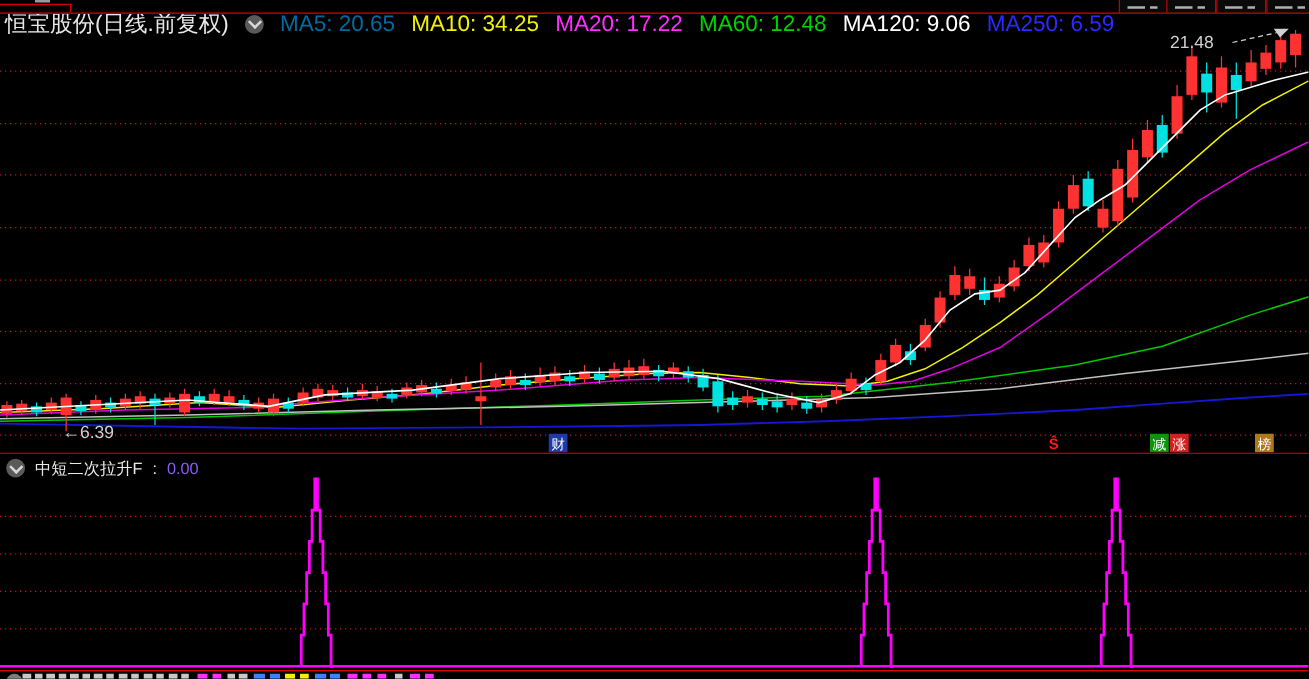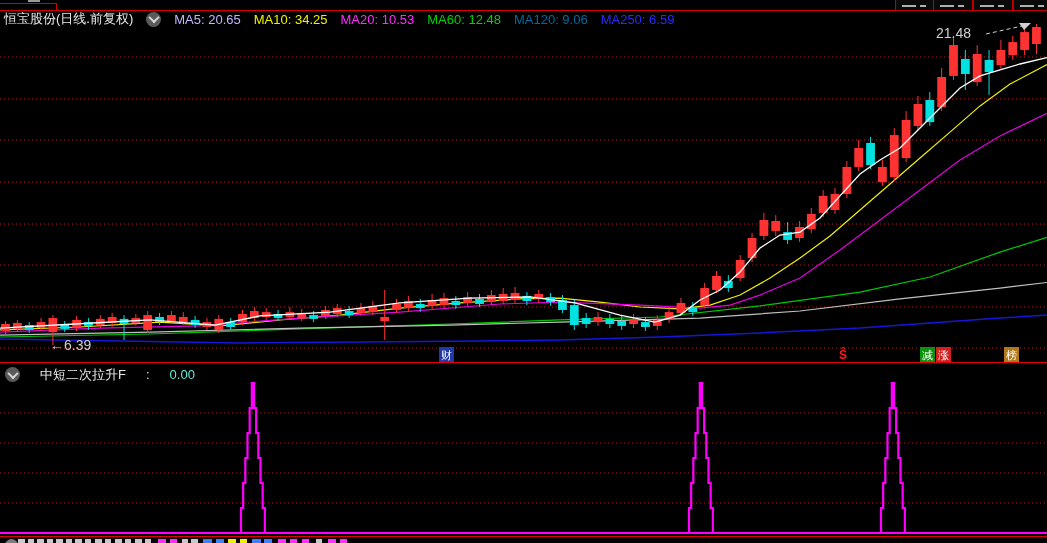--- a/index.html
+++ b/index.html
@@ -7,31 +7,31 @@
        font-family:"Liberation Sans","DejaVu Sans",sans-serif;}
   .topstrip{position:absolute;left:0;top:0;width:1047px;height:10px;background:#000;
             border-bottom:1px solid #d40000;z-index:6;}
   .tl-seg{position:absolute;left:0;top:3px;width:57px;height:1px;background:#d40000;}
   .tl-tick{position:absolute;left:56px;top:3px;width:1px;height:7px;background:#d40000;}
   .tl-gray{position:absolute;left:28px;top:0;width:12px;height:2px;background:#9a9a9a;}
   .tbox{position:absolute;top:-4px;height:13px;width:38px;border:1px solid #c00000;background:#0a0a0a;}
   .tbox i{position:absolute;left:6px;top:8px;width:14px;height:2px;background:#b0b0b0;}
   .tbox em{position:absolute;left:24px;top:8px;width:6px;height:2px;background:#b0b0b0;}
   .hdr{position:absolute;left:4px;top:11px;height:16px;display:flex;align-items:center;
-       gap:13px;z-index:5;font-size:13px;white-space:nowrap;}
+       gap:13px;z-index:5;font-size:18px;white-space:nowrap;}
   .title{color:#e8e8e8;}
   .chev{width:15px;height:15px;border-radius:50%;background:#5a5a5a;display:inline-flex;
         align-items:center;justify-content:center;flex:0 0 auto;}
   .chev i{display:block;width:6px;height:6px;border-left:2px solid #d8d8d8;
           border-bottom:2px solid #d8d8d8;transform:rotate(-45deg) translate(1px,-1px);}
   svg{position:absolute;left:0;display:block;z-index:1;}
   #main-svg{top:10px;}
   #p2-svg{top:362px;}
   .p2hdr{position:absolute;left:5px;top:366px;height:17px;display:flex;align-items:center;
-         gap:20px;font-size:13px;z-index:5;white-space:nowrap;}
+         gap:8px;font-size:13px;z-index:5;white-space:nowrap;}
   .p2hdr .lbl{color:#e8e8e8;}
   .p2hdr .sep{color:#e8e8e8;}
   .bstrip{position:absolute;left:0;top:536px;width:1047px;height:7px;background:#000;
           border-top:1px solid #e00000;z-index:6;overflow:hidden;}
   .bicon{position:absolute;left:5px;top:2px;width:13px;height:13px;border-radius:50%;background:#7d7d7d;}
   .frag{position:absolute;top:2px;height:4px;}
 </style>
 </head>
 <body>
 
@@ -55,25 +55,25 @@
       <i></i>
       <em></em>
     </div>
 </div>
 
 <div class="hdr">
   <span class="title">恒宝股份(日线.前复权)</span>
   <span class="chev">
       <i></i>
     </span>
-  <span class="ma" style="color: #c4b5fd;">MA5: 20.65</span>
+  <span class="ma" style="color: #0369a1;">MA5: 20.65</span>
   <span class="ma" style="color: rgb(240, 240, 0);">MA10: 34.25</span>
-  <span class="ma" style="color: rgb(255, 45, 255);">MA20: 10.53</span>
+  <span class="ma" style="color: rgb(255, 45, 255);">MA20: 17.22</span>
   <span class="ma" style="color: rgb(0, 210, 0);">MA60: 12.48</span>
-  <span class="ma" style="color: #0369a1; text-align: right;">MA120: 9.06</span>
+  <span class="ma" style="color: #ffffff; text-align: right;">MA120: 9.06</span>
   <span class="ma" style="color: rgb(42, 42, 255);">MA250: 6.59</span>
 </div>
 
 <svg id="main-svg" width="1047" height="352">
     <g>
       <line x1="0" y1="46.978723404255334" x2="1047" y2="46.978723404255334" stroke="#c01818" stroke-width="1" stroke-dasharray="1 3"></line>
       <line x1="0" y1="88.89361702127658" x2="1047" y2="88.89361702127658" stroke="#c01818" stroke-width="1" stroke-dasharray="1 3"></line>
       <line x1="0" y1="129.9574468085106" x2="1047" y2="129.9574468085106" stroke="#c01818" stroke-width="1" stroke-dasharray="1 3"></line>
       <line x1="0" y1="172.08510638297872" x2="1047" y2="172.08510638297872" stroke="#c01818" stroke-width="1" stroke-dasharray="1 3"></line>
       <line x1="0" y1="214" x2="1047" y2="214" stroke="#c01818" stroke-width="1" stroke-dasharray="1 3"></line>
@@ -285,21 +285,21 @@
       <text x="1011.5" y="349" fill="#ffffff" font-size="11" text-anchor="middle">榜</text>
     </g>
   </svg>
 
 <div class="p2hdr">
   <span class="chev">
       <i></i>
     </span>
   <span class="lbl">中短二次拉升F</span>
     <span class="sep"> : </span>
-    <span class="val" style="color: #5eead4;">0.00</span>
+    <span class="val" style="color: #8b5cf6;">0.00</span>
 </div>
 
 <svg id="p2-svg" width="1047" height="174">
     <line x1="0" y1="0.5" x2="1047" y2="0.5" stroke="#e00000" stroke-width="1"></line>
     <line x1="0" y1="141" x2="1047" y2="141" stroke="#c01818" stroke-width="1" stroke-dasharray="1 3"></line>
     <line x1="0" y1="111" x2="1047" y2="111" stroke="#c01818" stroke-width="1" stroke-dasharray="1 3"></line>
     <line x1="0" y1="81" x2="1047" y2="81" stroke="#c01818" stroke-width="1" stroke-dasharray="1 3"></line>
     <line x1="0" y1="51" x2="1047" y2="51" stroke="#c01818" stroke-width="1" stroke-dasharray="1 3"></line>
     <line x1="0" y1="171" x2="1047" y2="171" stroke="#ff00ff" stroke-width="2"></line>
     <path d="M 241 171 V 146 H 243.16666666666666 V 121 H 245.33333333333334 V 96 H 247.5 V 71 H 249.66666666666666 V 46 H 251.83333333333334 V 21 H 254 V 46 H 256.1666666666667 V 71 H 258.3333333333333 V 96 H 260.5 V 121 H 262.6666666666667 V 146 H 264.8333333333333 V 171 H 267" fill="none" stroke="#ff00ff" stroke-width="2.2"></path>

